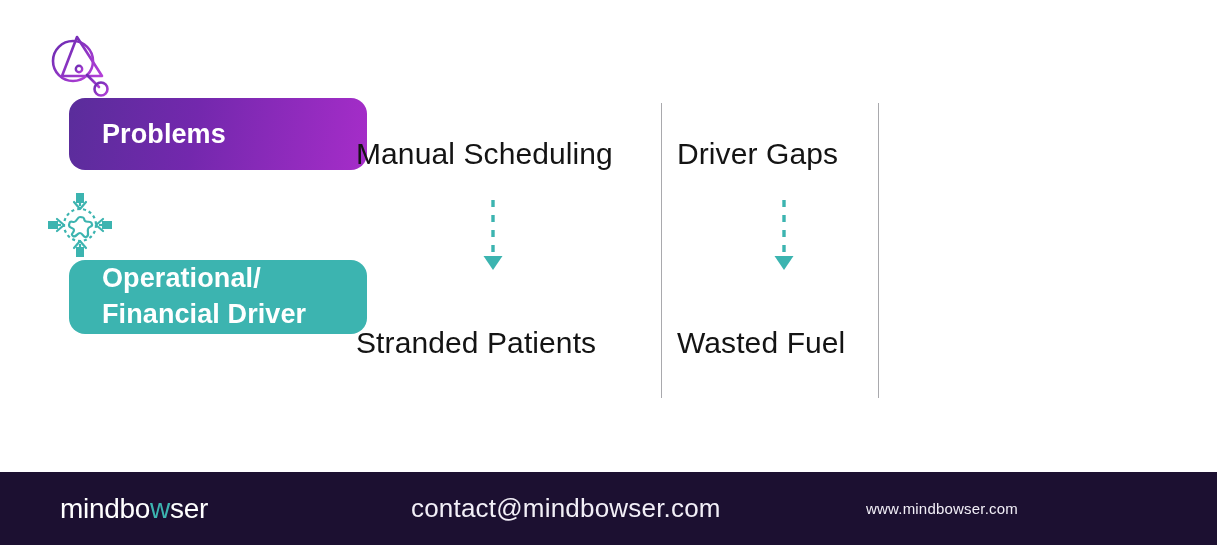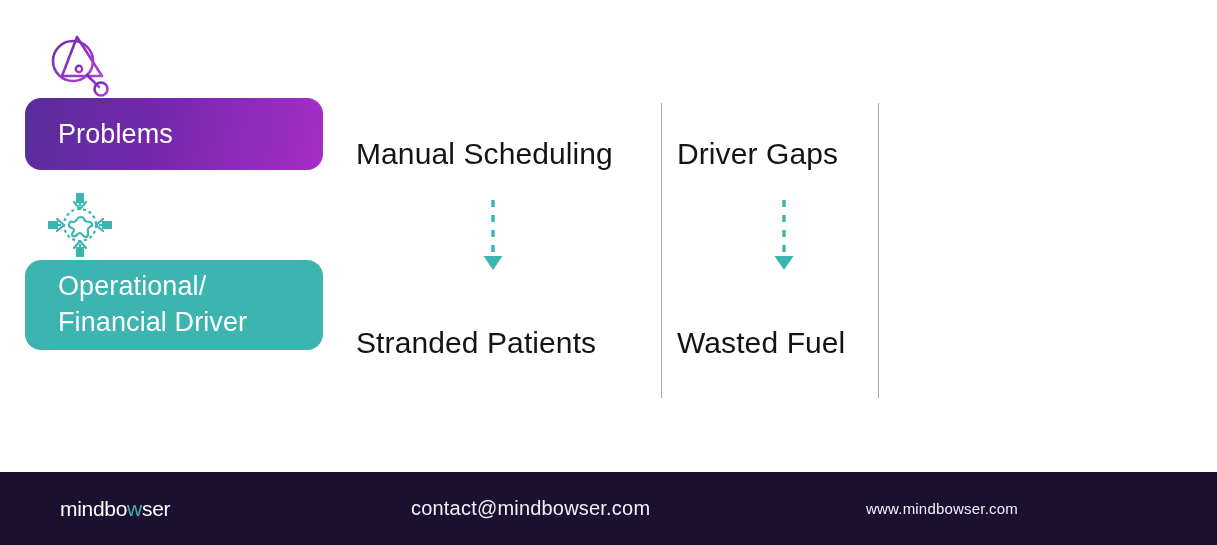--- a/index.html
+++ b/index.html
@@ -33,33 +33,34 @@
     display: block;
   }
   .icon-problems { margin-left: 20px; }
   .icon-impact   { margin-left: 20px; }
 
   .badge {
     width: 298px;
     box-sizing: border-box;
     border-radius: 16px;
     color: #ffffff;
-    font-weight: 400;
+    font-weight: 700;
     letter-spacing: 0.1px;
     display: flex;
     align-items: center;
     padding-left: 33px;
+    margin-left: 44px;
   }
   .badge-problems {
     height: 72px;
     background: linear-gradient(100deg, #5a2d9b 0%, #7328ad 42%, #a62dc9 100%);
     font-size: 27px;
   }
   .badge-impact {
-    height: 90px;
+    height: 74px;
     background: #3cb4b0;
     font-size: 27px;
     line-height: 1.33;
   }
   .badge-impact .line { display: block; white-space: nowrap; }
 
   
   .cols {
     position: absolute;
     left: 356px;
@@ -115,30 +116,30 @@
     top: 472px;
     width: 1217px;
     height: 73px;
     background: #1c1031;
     display: flex;
     align-items: center;
   }
   .logo {
     position: absolute;
     left: 60px;
-    font-size: 21px;
+    font-size: 28px;
     font-weight: 400;
     color: #ffffff;
     letter-spacing: -0.3px;
   }
   .logo .accent { color: #3cb4b0; }
   .footer-email {
     position: absolute;
     left: 411px;
-    font-size: 20px;
+    font-size: 26px;
     color: #f2eff7;
     letter-spacing: 0.2px;
   }
   .footer-site {
     position: absolute;
     left: 866px;
     font-size: 15px;
     color: #f2eff7;
     letter-spacing: 0.2px;
   }

